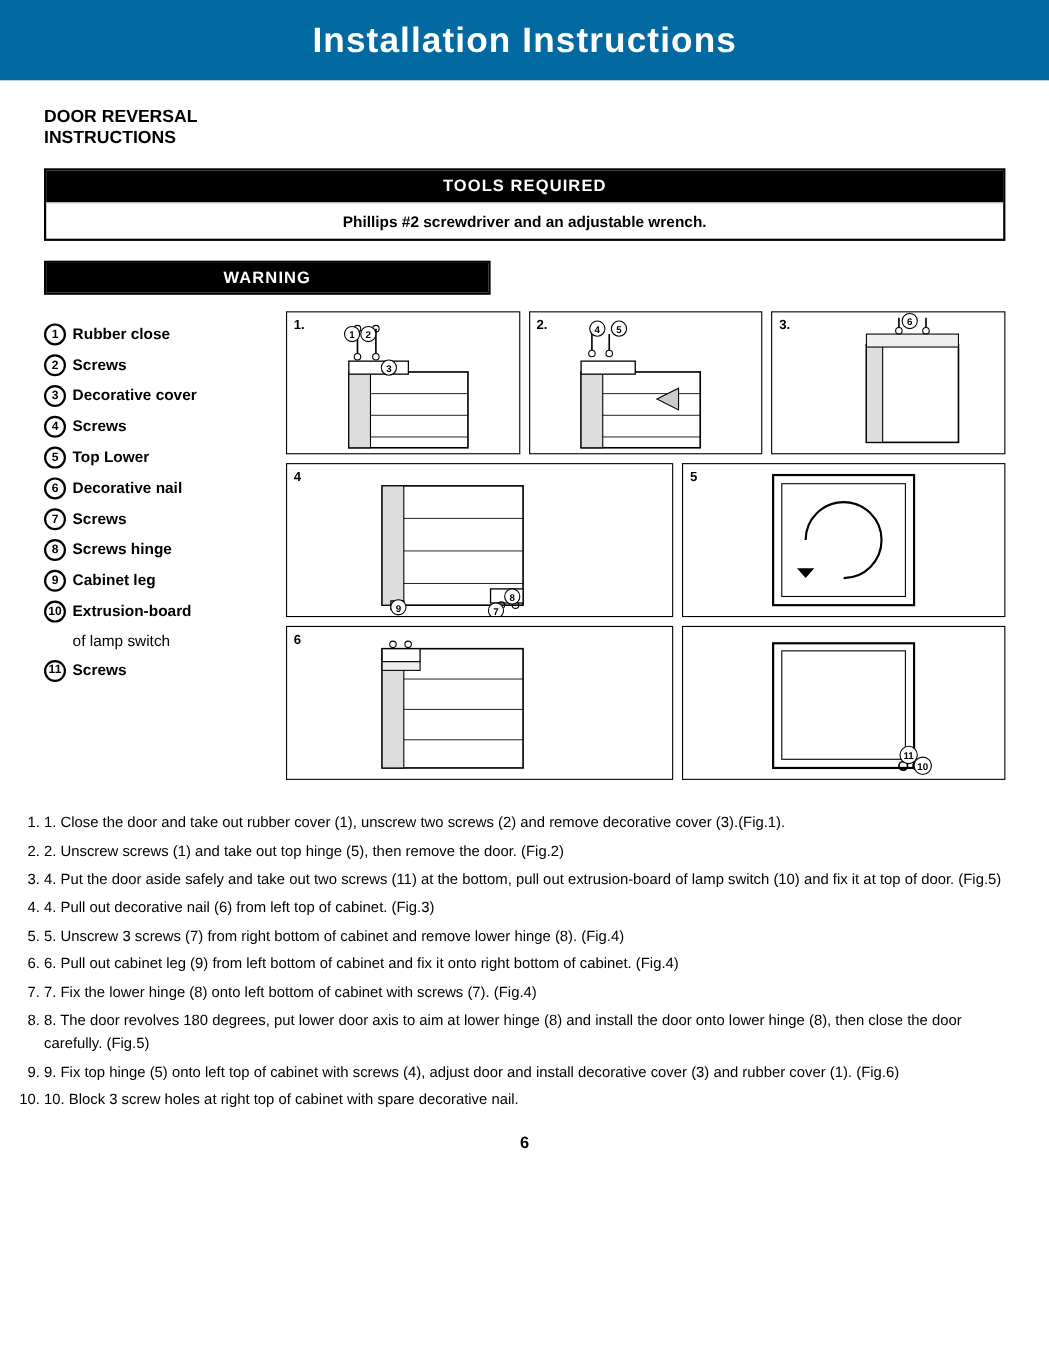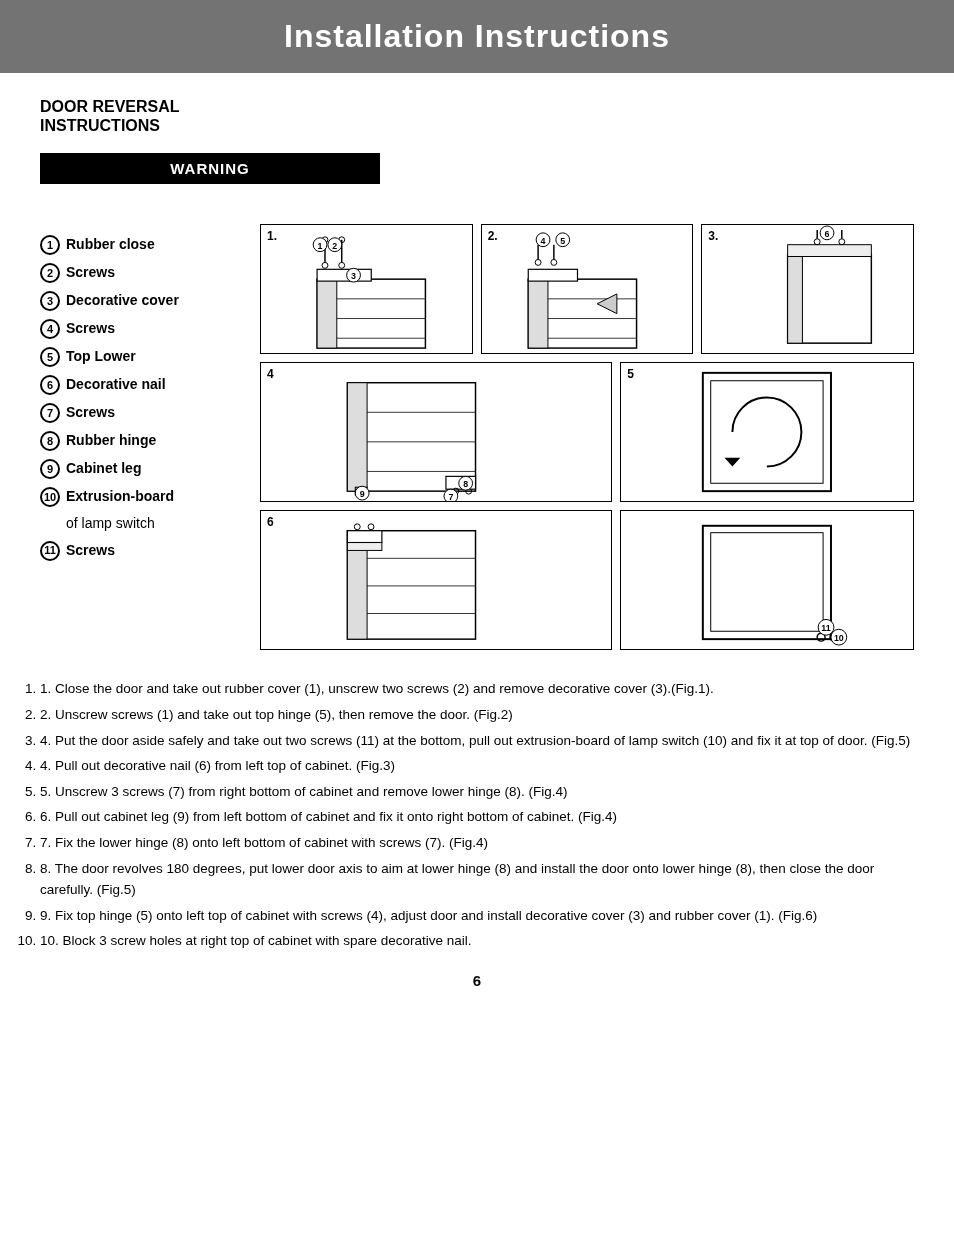--- a/index.html
+++ b/index.html
@@ -6,21 +6,21 @@
     body {
       font-family: Arial, sans-serif;
       background: #fff;
       color: #000;
       width: 954px;
       min-height: 1235px;
       padding: 0;
     }
 
     .page-header {
-      background: #737373;
+      background: #0369a1;
       color: #fff;
       text-align: center;
       padding: 18px 20px;
       margin-bottom: 24px;
     }
     .page-header h1 {
       font-size: 32px;
       font-weight: bold;
       letter-spacing: 1px;
     }
@@ -52,22 +52,22 @@
     .tools-box-body {
       text-align: center;
       padding: 8px 10px;
       font-weight: bold;
       font-size: 14px;
       border-top: 1px solid #ccc;
     }
 
     .warning-box {
       border: 2px solid #000;
-      width: 340px;
-      margin-bottom: 40px;
+      width: 406px;
+      margin-bottom: 15px;
     }
     .warning-box-header {
       background: #000;
       color: #fff;
       text-align: center;
       font-weight: bold;
       font-size: 15px;
       padding: 5px 10px;
       letter-spacing: 1px;
     }
@@ -181,20 +181,24 @@
 <body>
 
 <div class="page-header">
   <h1>Installation Instructions</h1>
 </div>
 
 <div class="content">
 
   <div class="section-title">DOOR REVERSAL<br>INSTRUCTIONS</div>
 
+  <div class="tools-box">
+    <div class="tools-box-header">TOOLS REQUIRED</div>
+    <div class="tools-box-body">Phillips #2 screwdriver and an adjustable wrench.</div>
+  </div>
 
   <div class="warning-box">
     <div class="warning-box-header">WARNING</div>
   </div>
 
   <div class="main-section">
 
     <div class="parts-list">
 
     <div class="parts-list-item">
@@ -220,21 +224,21 @@
         <div class="parts-list-item">
           <span class="circle-num">6</span>
           <span class="part-label">Decorative nail</span>
         </div>
         <div class="parts-list-item">
           <span class="circle-num">7</span>
           <span class="part-label">Screws</span>
         </div>
         <div class="parts-list-item">
           <span class="circle-num">8</span>
-          <span class="part-label">Rubber hinge</span>
+          <span class="part-label">Screws hinge</span>
         </div>
         <div class="parts-list-item">
           <span class="circle-num">9</span>
           <span class="part-label">Cabinet leg</span>
         </div>
         <div class="parts-list-item">
           <span class="circle-num">10</span>
           <span class="part-label">Extrusion-board</span>
         </div>
         <div class="parts-list-item indent">of lamp switch</div>

